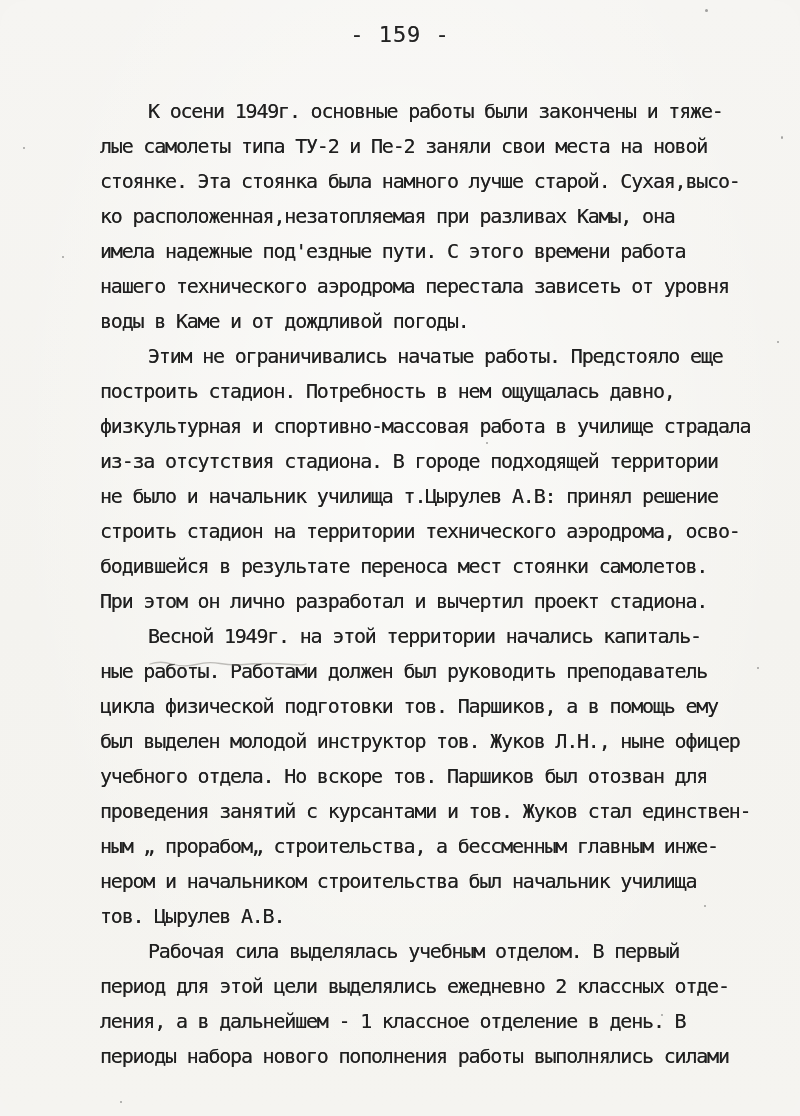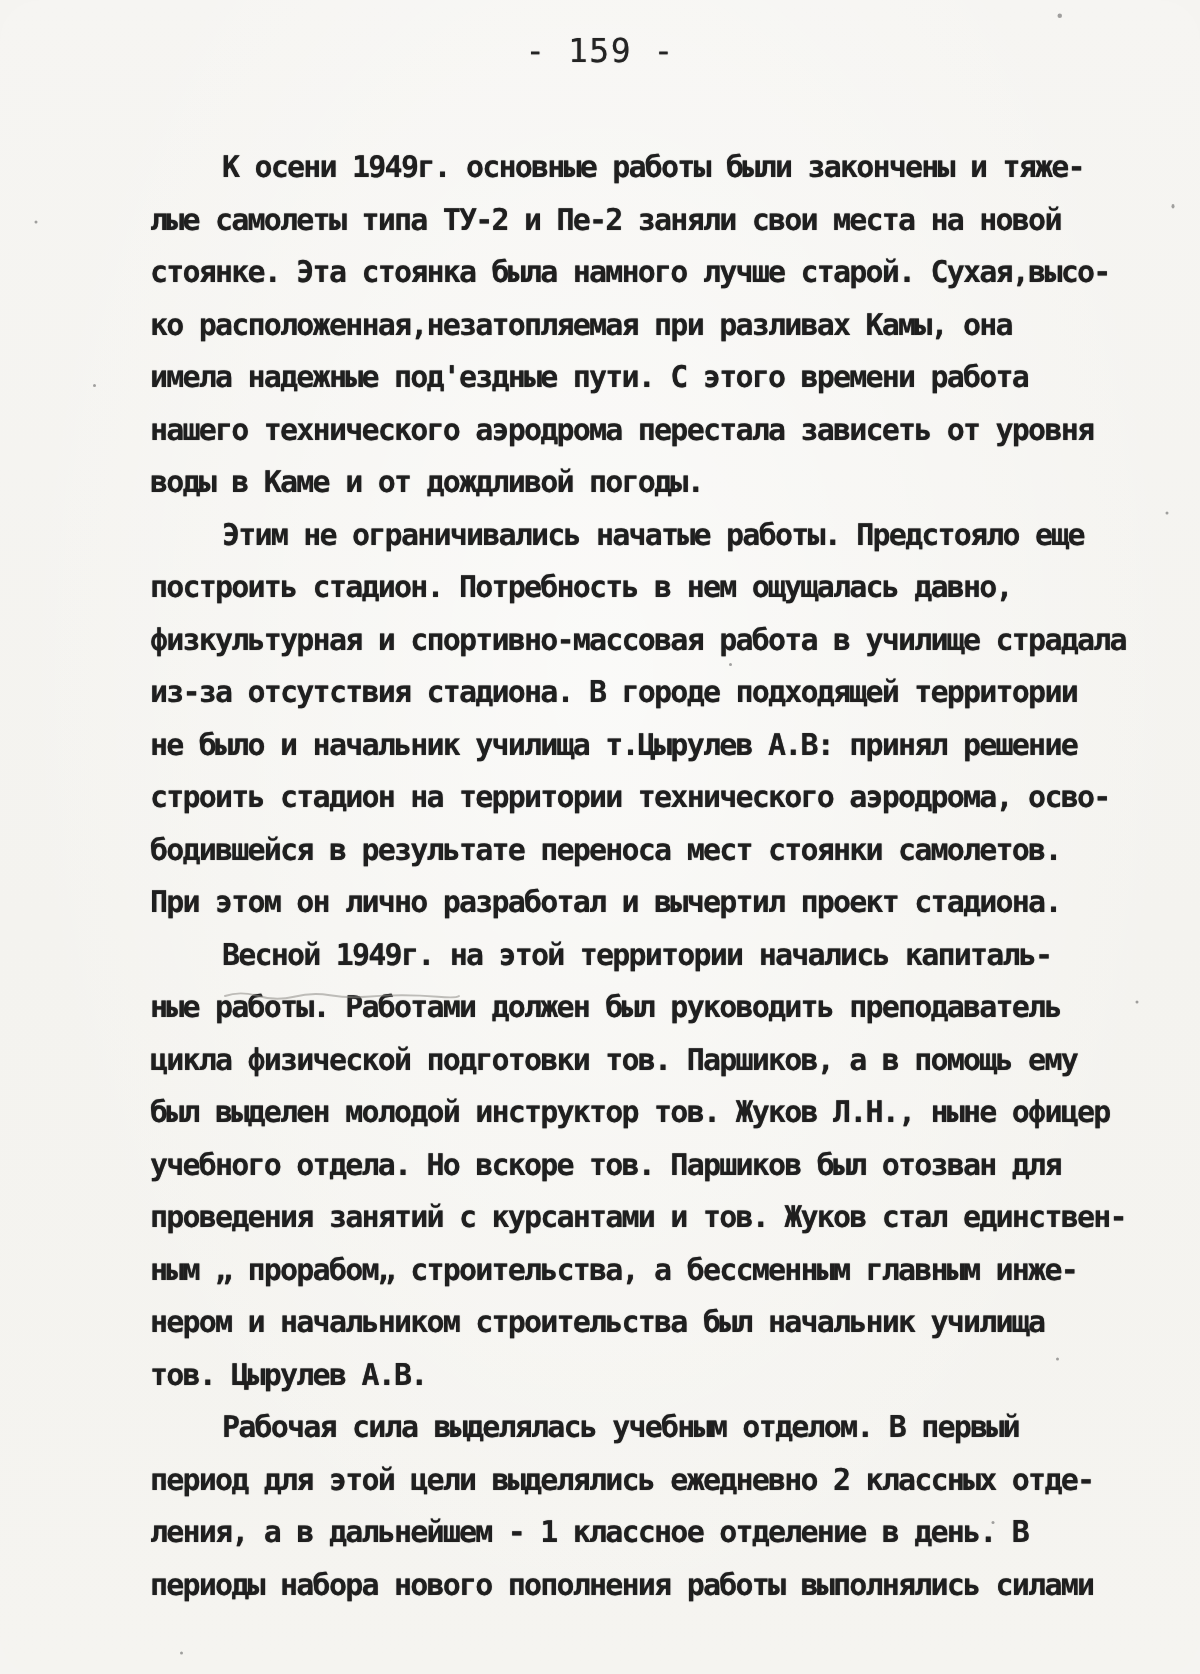--- a/index.html
+++ b/index.html
@@ -37,21 +37,20 @@
     position: absolute;
     top: 94px;
     left: 100px;
     width: 672px;
     color: #1f1f1f;
     font-size: 20px;
     letter-spacing: -1.2px;
     line-height: 35px;
     text-shadow: 0 0 0.6px rgba(25,25,25,0.7);
     white-space: pre-wrap;
-    font-weight: bold;
   }
   .line {
     height: 35px;
     white-space: nowrap;
   }
   .line.indent {
     padding-left: 48px;
   }
   .pencil-underline {
     position: absolute;

